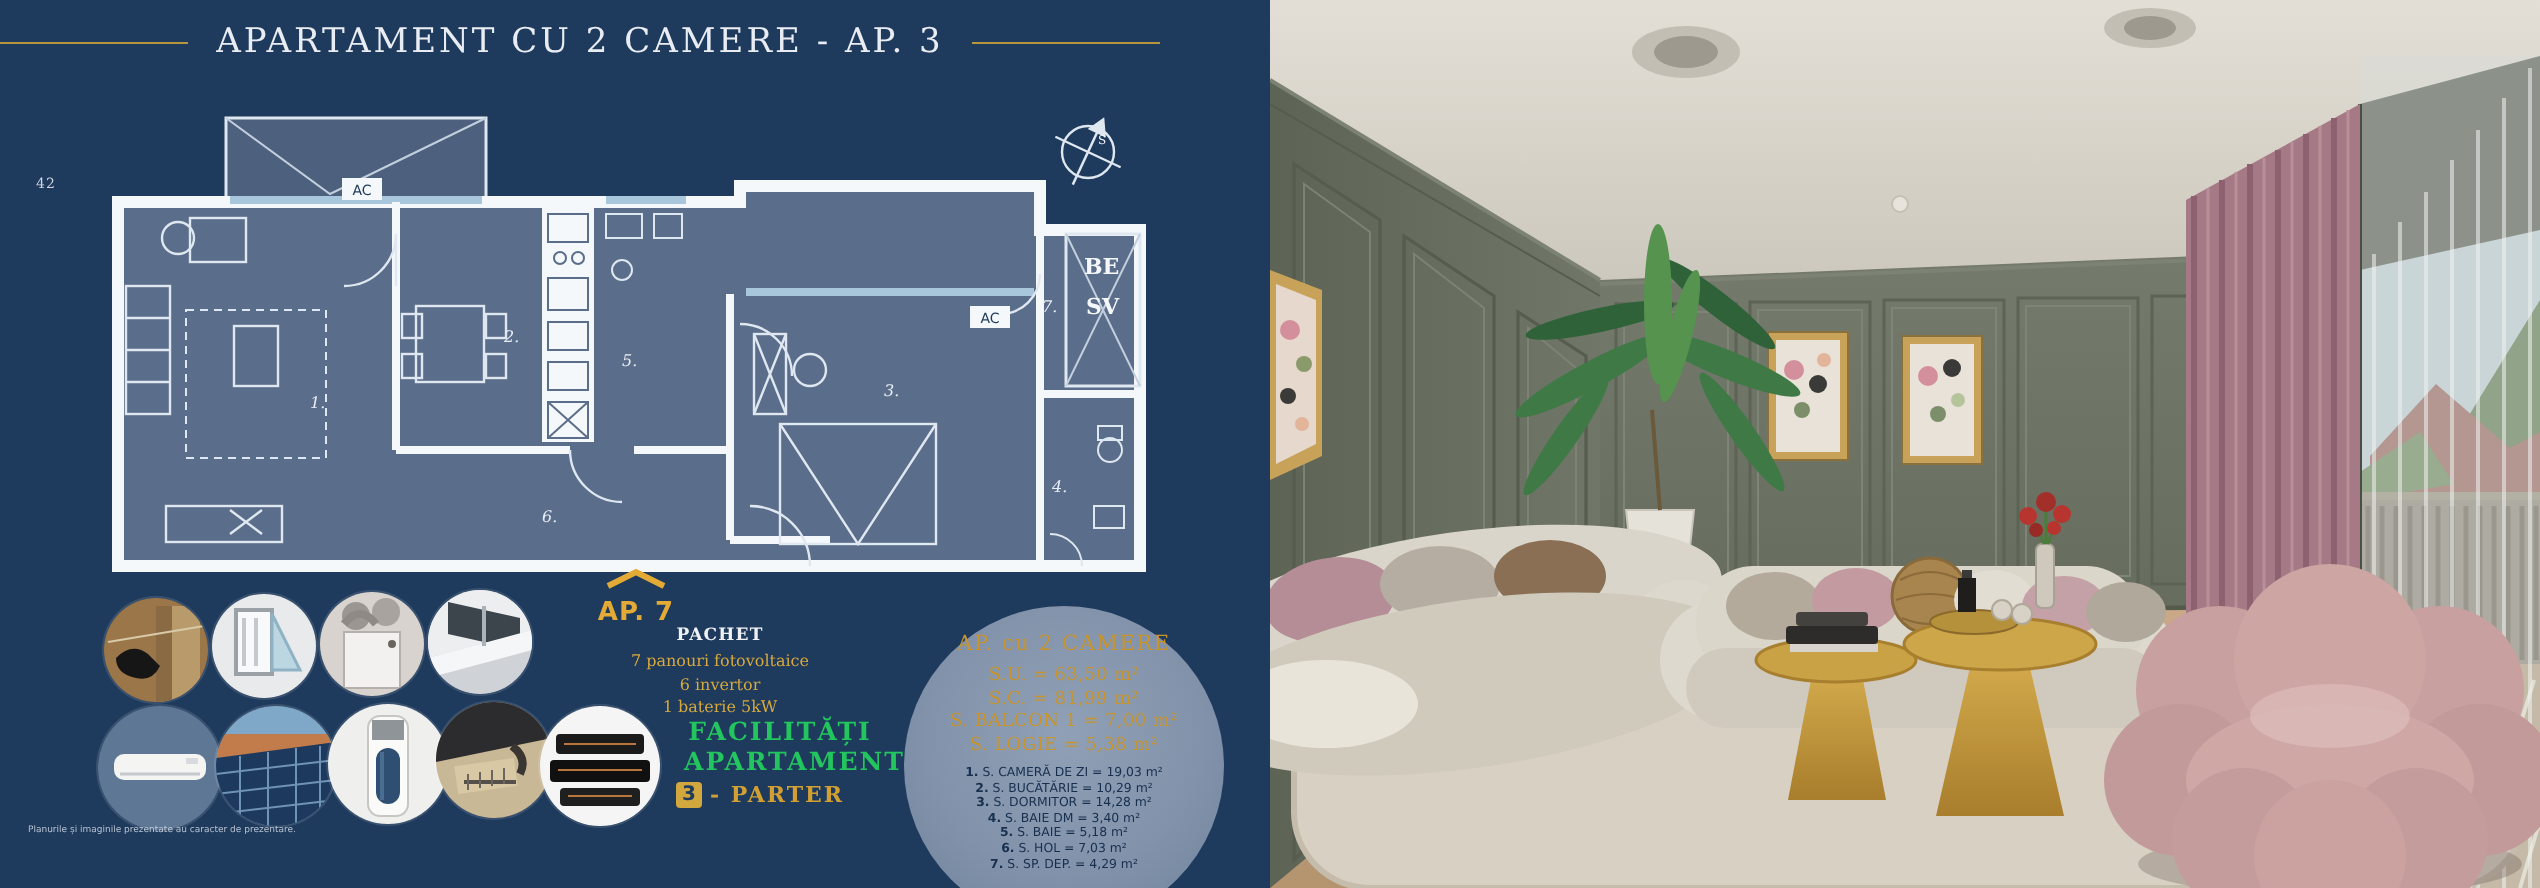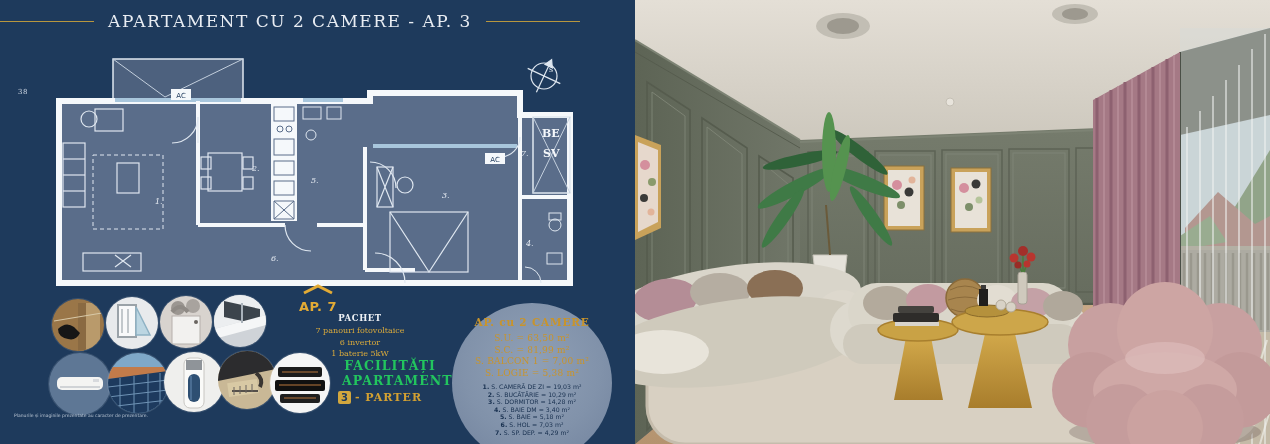--- a/index.html
+++ b/index.html
@@ -23,42 +23,42 @@
   .floor-badge{display:inline-block;width:13px;height:13px;background:#d2a73e;color:#1e3a5c;font-size:10px;font-weight:bold;line-height:13px;text-align:center;border-radius:2px;font-family:"DejaVu Sans",sans-serif;}
   .floor-label{color:#d2a032;font-size:11px;font-weight:bold;letter-spacing:1px;}
   .disclaimer{position:absolute;left:14px;top:413px;color:#cfd8e4;font-size:4.5px;opacity:.85;font-family:"DejaVu Sans",sans-serif;}
   
   .circ{position:absolute;border-radius:50%;overflow:hidden;box-shadow:0 0 0 1px rgba(255,255,255,.12);}
   .circ svg{display:block;width:100%;height:100%;}
   
   .detail-circle{position:absolute;left:452px;top:303px;width:160px;height:160px;border-radius:50%;
       background:radial-gradient(circle at 50% 40%, #90a0b6 0%, #8192aa 55%, #70819c 100%);
       text-align:center;box-sizing:border-box;padding-top:13px;}
-  .dc-head{color:#c8942c;font-size:10.5px;font-weight:bold;letter-spacing:0.8px;margin-bottom:5px;}
+  .dc-head{color:#c8942c;font-size:10.5px;font-weight:normal;letter-spacing:0.8px;margin-bottom:5px;}
   .dc-area{color:#c8942c;font-size:9px;line-height:11.5px;letter-spacing:0.2px;}
   .dc-rooms{margin-top:4px;}
   .dc-room{color:#18304f;font-size:6.2px;line-height:7.6px;font-family:"DejaVu Sans",sans-serif;}
   .dc-room b{font-weight:bold;}
   
   .right-panel{position:absolute;left:635px;top:0;width:635px;height:444px;overflow:hidden;}
 </style>
 </head>
 <body>
 
 <div class="stage">
 
   <div class="left-panel">
 
     <div class="title-row">
       <div class="rule"></div>
       <div class="page-title">APARTAMENT CU 2 CAMERE  -  AP. 3</div>
       <div class="rule"></div>
     </div>
 
-    <div class="page-num">38</div>
+    <div class="page-num">42</div>
 
     <div class="plan-wrap">
       <svg viewBox="0 0 520 235" width="520" height="235">
         <g>
           <rect x="58" y="2" width="130" height="42" fill="#4d617e" stroke="#dfe7f0" stroke-width="1.5"></rect>
           <path d="M58,2 L110,40 L188,2" fill="none" stroke="#c3cfdd" stroke-width="1"></path>
         </g>
         <g>
           <rect x="315" y="36" width="150" height="54" fill="#4d617e" stroke="#dfe7f0" stroke-width="1.5"></rect>
           <path d="M315,36 L390,88 L465,36" fill="none" stroke="#c3cfdd" stroke-width="1"></path>

